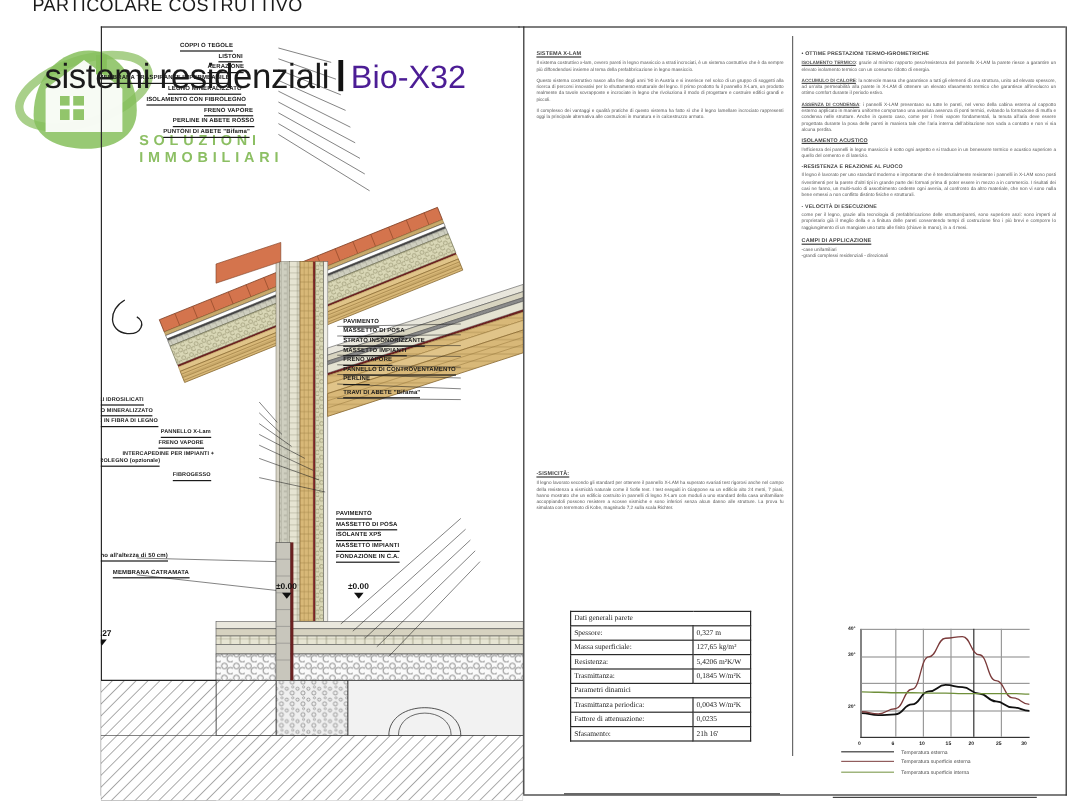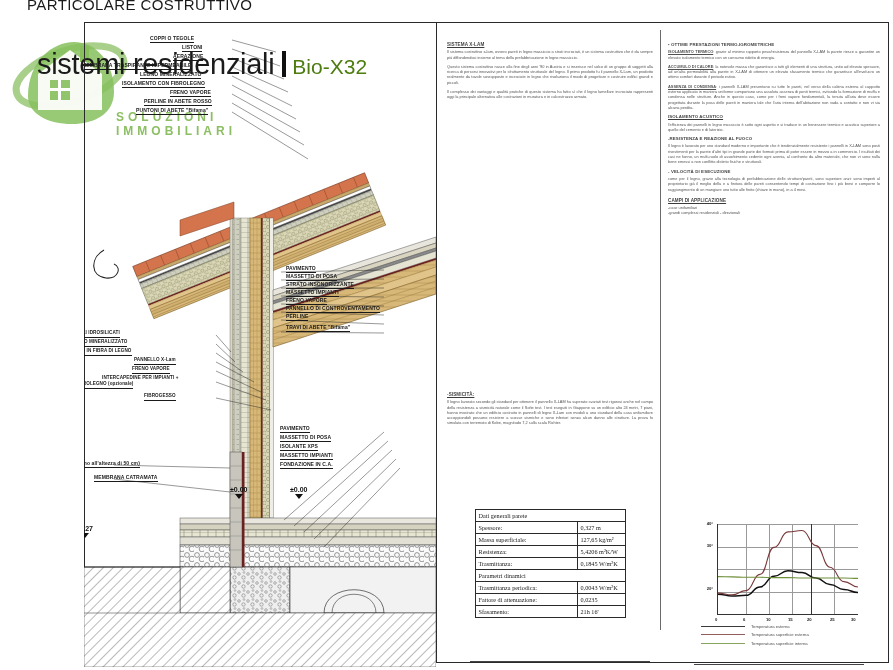--- a/index.html
+++ b/index.html
@@ -21,21 +21,21 @@
   .wm-text2{position:absolute;left:104px;top:52px;font-size:36px;font-weight:bold;
     color:#4d4d4d;letter-spacing:1px;opacity:.55;}
   .wm-text3{position:absolute;left:108px;top:92px;font-size:12px;font-weight:bold;
     color:#8cbf63;letter-spacing:4.0px;}
 
   
   .brand{position:absolute;left:37px;top:48px;white-space:nowrap;}
   .brand .b1{font-size:29px;color:#1b1b1b;font-weight:400;letter-spacing:-.3px;}
   .brand .bar{display:inline-block;width:4px;height:26px;background:#111;
     vertical-align:-3px;margin:0 6px 0 8px;}
-  .brand .b2{font-size:21px;color:#4d7c0f;font-weight:400;}
+  .brand .b2{font-size:27px;color:#4c1d95;font-weight:400;}
 
   
   .draw-frame{position:absolute;left:84px;top:22px;width:348px;height:640px;
     border-left:1px solid #2a2a2a;border-top:1px solid #2a2a2a;}
   .frame-top-right{position:absolute;left:432px;top:22px;width:456px;height:0;
     border-top:1px solid #2a2a2a;}
   .vdivider{position:absolute;left:436px;top:22px;width:0;height:640px;
     border-left:1px solid #2a2a2a;}
   .vdivider2{position:absolute;left:660px;top:30px;width:0;height:600px;
     border-left:1px solid #6a6a6a;}

